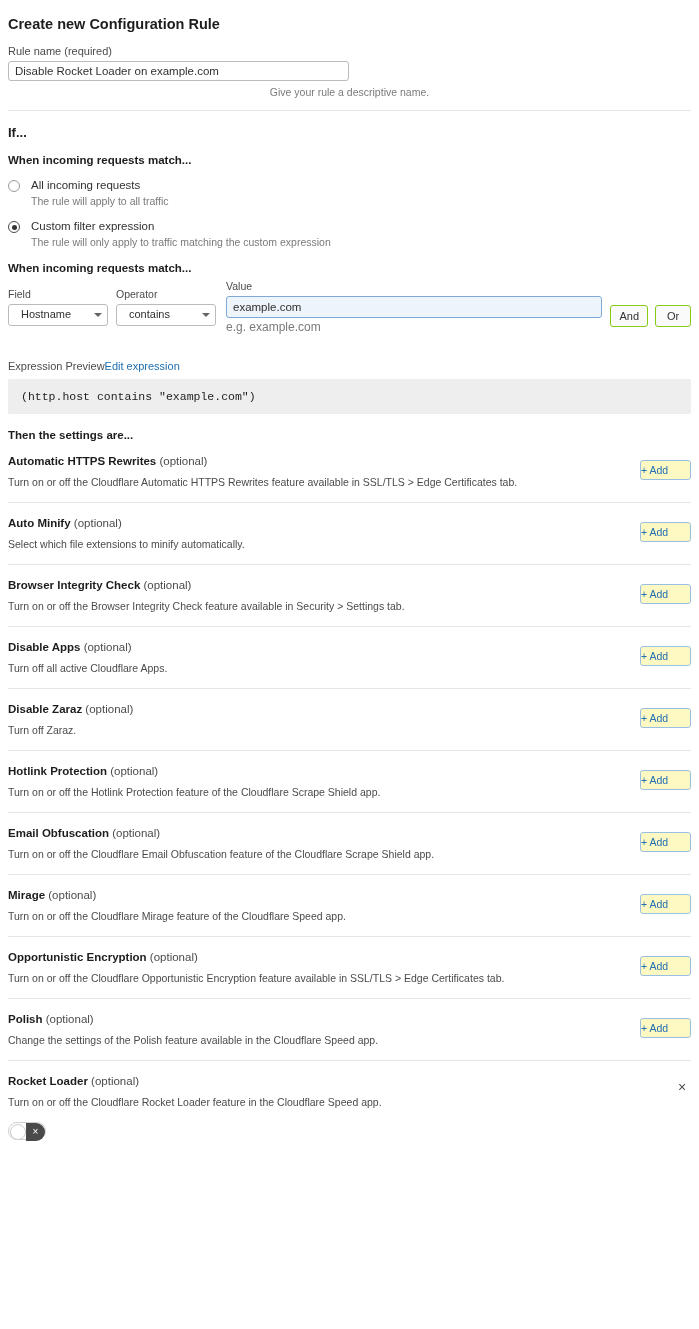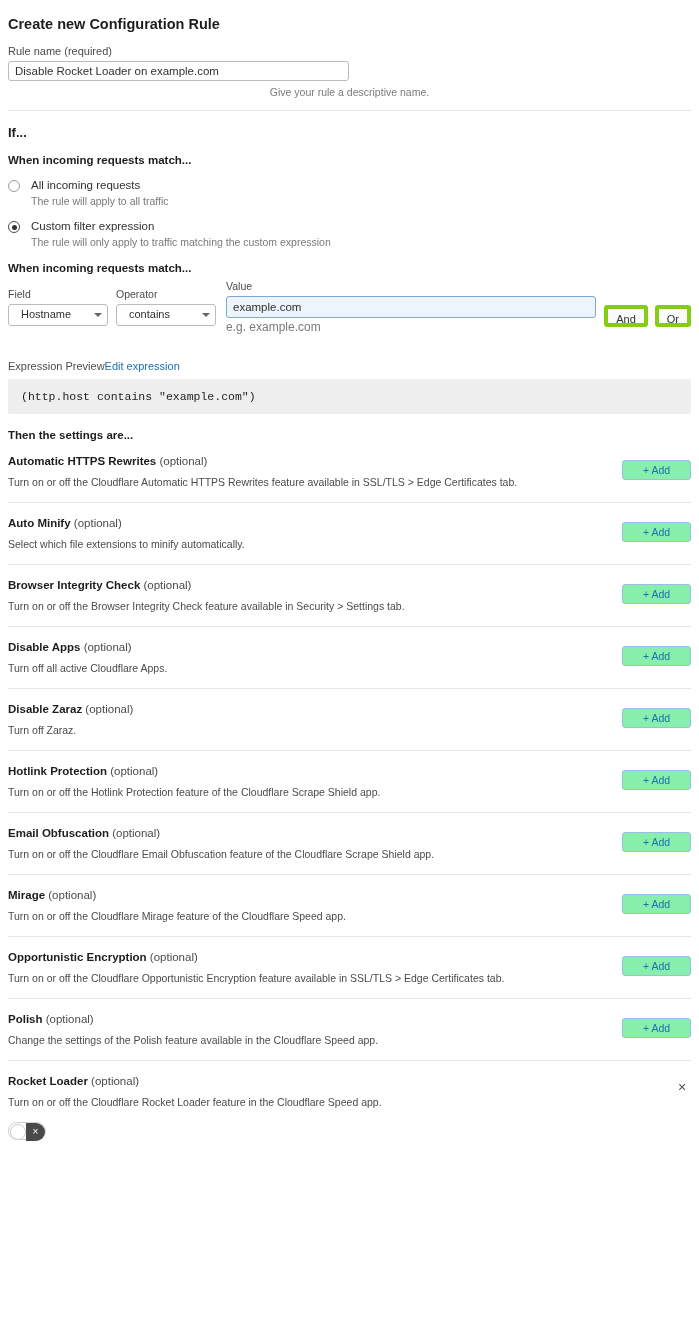--- a/index.html
+++ b/index.html
@@ -152,21 +152,21 @@
     outline: none;
   }
   .value-hint {
     font-size: 12px;
     color: #7a7a7a;
     margin-top: 2px;
   }
   .btn-outline {
     min-width: 36px;
     height: 22px;
-    border: 4px solid #84cc16;
+    border: 1px solid #84cc16;
     border-radius: 3px;
     background: #fafafa;
     font-size: 11px;
     color: #313131;
     line-height: 20px;
     text-align: center;
     padding: 0 8px;
     cursor: pointer;
     font-family: "Liberation Sans", sans-serif;
   }
@@ -219,29 +219,29 @@
   }
   .setting-desc {
     font-size: 10.5px;
     color: #4b4b4b;
     margin-top: 9px;
   }
   .add-btn {
     position: absolute;
     right: 0;
     top: 19px;
-    width: 69px;
+    width: 51px;
     height: 20px;
     border: 1px solid #9bbfe0;
     border-radius: 3px;
-    background: #86efac;
+    background: #fef9c3;
     color: #1f6fb2;
     font-size: 10.5px;
     line-height: 18px;
-    text-align: center;
+    text-align: left;
     cursor: pointer;
     font-family: "Liberation Sans", sans-serif;
   }
   .close-btn {
     position: absolute;
     right: 2px;
     top: 20px;
     width: 14px;
     height: 14px;
     cursor: pointer;

